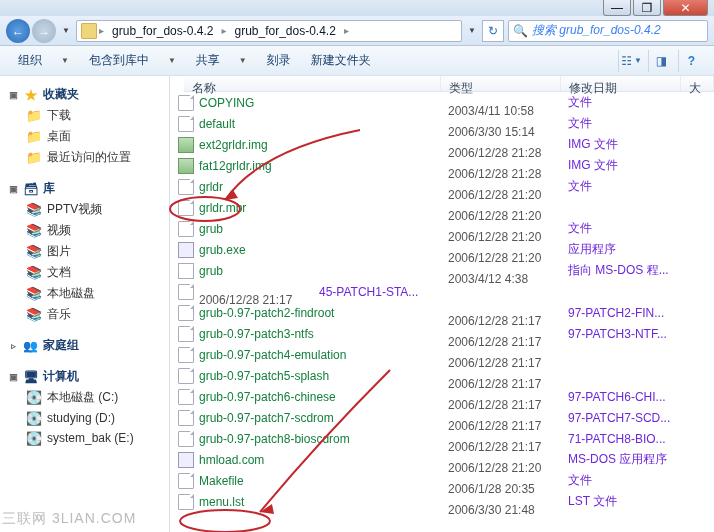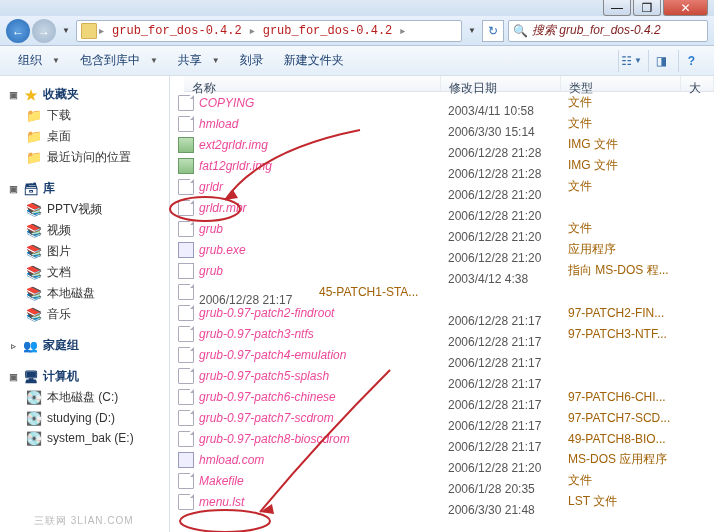--- a/index.html
+++ b/index.html
@@ -14,30 +14,30 @@
 .win-close { background: linear-gradient(#e47a6e,#c94b3a); color: #fff; width: 45px; }
 
 
 .addressbar { height: 30px; background: linear-gradient(#e8f0fb,#d7e6f5); display: flex; align-items: center; padding: 0 6px; gap: 4px; border-bottom: 1px solid #b8c8da; }
 .nav-buttons { display: flex; gap: 2px; }
 .nav-btn { width: 24px; height: 24px; border-radius: 12px; background: radial-gradient(#5ea0e0,#2a6db8); display: flex; align-items: center; justify-content: center; color: #fff; font-size: 14px; }
 .nav-btn.disabled { background: radial-gradient(#c5d5e5,#a0b5ca); }
 .dropdown-tiny { width: 12px; height: 20px; display: flex; align-items: center; justify-content: center; color: #444; font-size: 8px; }
 .breadcrumb { flex: 1; height: 22px; background: #fff; border: 1px solid #a8b8cc; border-radius: 2px; display: flex; align-items: center; padding: 0 4px; gap: 2px; }
 .bc-icon { width: 16px; height: 16px; background: #f0d67b; border: 1px solid #d4b054; border-radius: 1px; }
-.bc-seg { padding: 0 6px; color: #b91c1c; cursor: pointer; font-family: Liberation Mono, monospace; }
+.bc-seg { padding: 0 6px; color: #0f172a; cursor: pointer; }
 .bc-sep { color: #888; font-size: 10px; }
 .refresh-btn { width: 22px; height: 22px; border: 1px solid #a8b8cc; background: #fff; display: flex; align-items: center; justify-content: center; color: #2a6db8; }
 .searchbox { width: 200px; height: 22px; background: #fff; border: 1px solid #a8b8cc; border-radius: 2px; display: flex; align-items: center; padding: 0 4px; gap: 4px; }
 .searchbox .sicon { color: #888; }
-.searchbox .stext { color: #7f1d1d; font-style: italic; }
+.searchbox .stext { color: #3b82f6; font-style: italic; }
 
 
 .toolbar { height: 30px; background: linear-gradient(#f5f9fd,#e4eef8); display: flex; align-items: center; padding: 0 10px; gap: 4px; border-bottom: 1px solid #d6e1ec; }
-.tb-item { padding: 4px 8px; color: #1a3e6e; display: flex; align-items: center; gap: 10px; cursor: pointer; }
+.tb-item { padding: 4px 8px; color: #1a3e6e; display: flex; align-items: center; gap: 19px; cursor: pointer; }
 .tb-item .dd { font-size: 8px; color: #555; }
 .tb-spacer { flex: 1; }
 .tb-iconbtn { width: 26px; height: 22px; display: flex; align-items: center; justify-content: center; color: #3a6ea8; border-left: 1px solid #cad8e6; }
 
 
 .main { display: flex; height: calc(532px - 76px); }
 .sidebar { width: 170px; background: #fff; border-right: 1px solid #d6e1ec; padding: 8px 4px; overflow: hidden; }
 .sb-group { margin-bottom: 10px; }
 .sb-header { display: flex; align-items: center; gap: 4px; padding: 2px 4px; color: #1a3e6e; font-weight: bold; }
 .sb-header .toggle { width: 11px; height: 11px; display: flex; align-items: center; justify-content: center; font-size: 9px; color: #666; }
@@ -54,28 +54,28 @@
 .col-type { width: 120px; }
 .col-size { flex: 1; }
 .fl-rows { }
 .fl-row { display: flex; height: 21px; align-items: center; padding-left: 8px; }
 .file-icon { width: 16px; height: 16px; margin-right: 5px; display: inline-flex; align-items: center; justify-content: center; }
 .fi-generic { border: 1px solid #aab; background: #fff; border-radius: 1px; position: relative; }
 .fi-generic::after { content: ""; position: absolute; right: -1px; top: -1px; width: 4px; height: 4px; background: linear-gradient(135deg,#fff 48%,#aab 52%); }
 .fi-img { background: linear-gradient(#bde0b8,#8cc084); border: 1px solid #6a9a66; }
 .fi-exe { background: #eef; border: 1px solid #99b; }
 .fi-shortcut { background: #fff; border: 1px solid #aab; }
-.cell-name { width: 249px; color: #ec4899; white-space: nowrap; overflow: hidden; font-style: italic; }
+.cell-name { width: 249px; color: #15803d; white-space: nowrap; overflow: hidden; }
 .cell-date { width: 120px; color: #555; margin-top: 16px; }
-.cell-type { width: 120px; color: #a16207; white-space: nowrap; overflow: hidden; text-overflow: ellipsis; }
+.cell-type { width: 120px; color: #6d28d9; white-space: nowrap; overflow: hidden; text-overflow: ellipsis; }
 
 
 .annot { position: absolute; left: 0; top: 0; pointer-events: none; }
 
-.watermark { position: absolute; left: 2px; bottom: 4px; color: #bbb; font-size: 10px; letter-spacing: 1px; margin-left: 32px; }
+.watermark { position: absolute; left: 2px; bottom: 4px; color: #bbb; font-size: 14px; letter-spacing: 1px; }
 </style>
 </head>
 <body>
 
 <div class="titlebar">
   <div class="win-controls">
     <div class="win-btn win-min">
         <span>—</span>
       </div>
     <div class="win-btn win-max">
@@ -229,34 +229,34 @@
             <span class="sb-icon">💽</span>
             <span>system_bak (E:)</span>
           </div>
         </div>
     </div>
   </div>
 
   <div class="filelist">
     <div class="fl-header">
       <div class="fl-col col-name">名称</div>
+      <div class="fl-col col-type">类型</div>
       <div class="fl-col col-date">修改日期</div>
-      <div class="fl-col col-type">类型</div>
       <div class="fl-col col-size">大</div>
     </div>
     <div class="fl-rows" id="file-rows">
         <div class="fl-row">
           <span class="file-icon fi-generic"></span>
           <span class="cell-name">COPYING</span>
           <span class="cell-date">2003/4/11 10:58</span>
           <span class="cell-type">文件</span>
         </div>
         <div class="fl-row">
           <span class="file-icon fi-generic"></span>
-          <span class="cell-name">hmload</span>
+          <span class="cell-name">default</span>
           <span class="cell-date">2006/3/30 15:14</span>
           <span class="cell-type">文件</span>
         </div>
         <div class="fl-row">
           <span class="file-icon fi-img"></span>
           <span class="cell-name">ext2grldr.img</span>
           <span class="cell-date">2006/12/28 21:28</span>
           <span class="cell-type">IMG 文件</span>
         </div>
         <div class="fl-row">
@@ -330,21 +330,21 @@
         <div class="fl-row">
           <span class="file-icon fi-generic"></span>
           <span class="cell-name">grub-0.97-patch7-scdrom</span>
           <span class="cell-date">2006/12/28 21:17</span>
           <span class="cell-type">97-PATCH7-SCD...</span>
         </div>
         <div class="fl-row">
           <span class="file-icon fi-generic"></span>
           <span class="cell-name">grub-0.97-patch8-bioscdrom</span>
           <span class="cell-date">2006/12/28 21:17</span>
-          <span class="cell-type">49-PATCH8-BIO...</span>
+          <span class="cell-type">71-PATCH8-BIO...</span>
         </div>
         <div class="fl-row">
           <span class="file-icon fi-exe"></span>
           <span class="cell-name">hmload.com</span>
           <span class="cell-date">2006/12/28 21:20</span>
           <span class="cell-type">MS-DOS 应用程序</span>
         </div>
         <div class="fl-row">
           <span class="file-icon fi-generic"></span>
           <span class="cell-name">Makefile</span>

